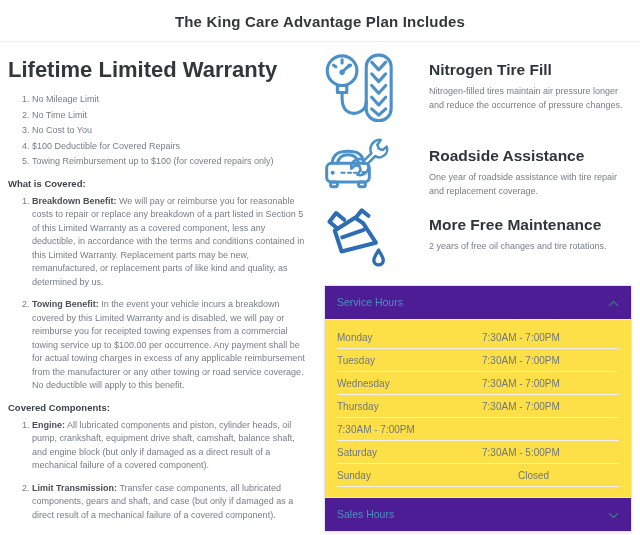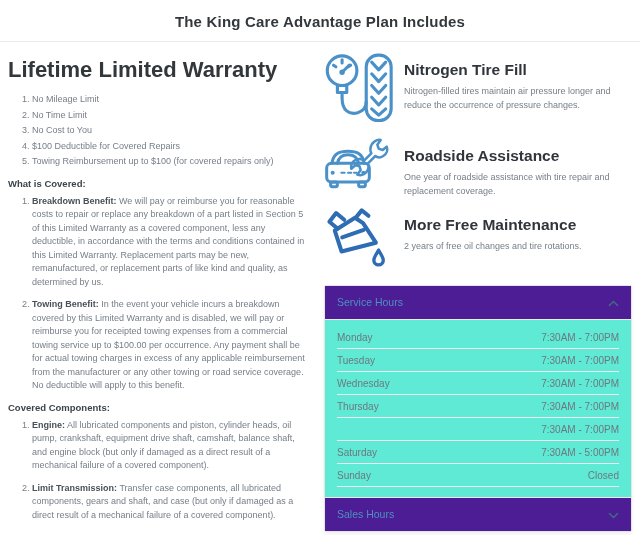--- a/index.html
+++ b/index.html
@@ -15,40 +15,40 @@
   
   .warranty-heading { font-size:22px; font-weight:bold; color:#32373c; margin:11px 0 10px; }
   .section-label { font-size:9.5px; font-weight:bold; color:#3d444b; margin:9px 0 6px; }
   ol { margin:2px 0 4px; padding-left:24px; }
   ol li { font-size:9px; color:#767e88; line-height:1.5; margin-bottom:2px; }
   ol.para li { margin-bottom:9px; }
   ol li strong { color:#4a5058; }
 
   
   .features { padding-top:6px; }
-  .feature { display:flex; align-items:flex-start; margin-bottom:8px; }
+  .feature { display:flex; align-items:flex-start; margin-bottom:8px;gap:25px; }
   .feature-icon { flex:0 0 80px; }
   .feature-body { padding-top:9px; }
   .feature-heading { font-size:15.5px; font-weight:bold; color:#2f353b; margin-bottom:6px; }
   .feature-text { font-size:9px; color:#767e88; line-height:1.55; max-width:242px; }
 
   
   .hours-panel { border:1px solid #e3e5e8; border-radius:2px; margin-top:6px; box-shadow:0 2px 4px rgba(0,0,0,.07); background:#fff; }
   .hours-header { display:flex; justify-content:space-between; align-items:center; background:#4c1d95; padding:7px 12px 8px; cursor:pointer; }
   .hours-header.bt { border-top:1px solid #e9ebed;gap:19px; }
   .hours-header.bb { border-bottom:1px solid #e9ebed; }
   .hours-header-label { font-size:10.5px; color:#4e90bf; }
   .chev { flex:0 0 auto; }
 
-  .hours-table { padding:6px 12px 10px; background:#5eead4; }
+  .hours-table { padding:6px 12px 10px; background:#fde047; }
   .hours-row { display:flex; align-items:center; padding:6px 0 5px; border-bottom:1px solid #f0f0f0; font-size:10px; color:#6f7780; }
   .hours-row:last-child { border-bottom:1px solid #f0f0f0;gap:36px; }
   .hours-day { width:145px; }
   .day-marker { font-size:8px; color:#4a5058; margin-right:5px; }
-  .hours-time { flex:1;text-align:right; }
+  .hours-time { flex:1; }
 </style>
 </head>
 <body>
 
 <div class="page-title">The King Care Advantage Plan Includes</div>
 <hr class="title-divider">
 
 <div class="columns">
 
   <div class="col-left">

